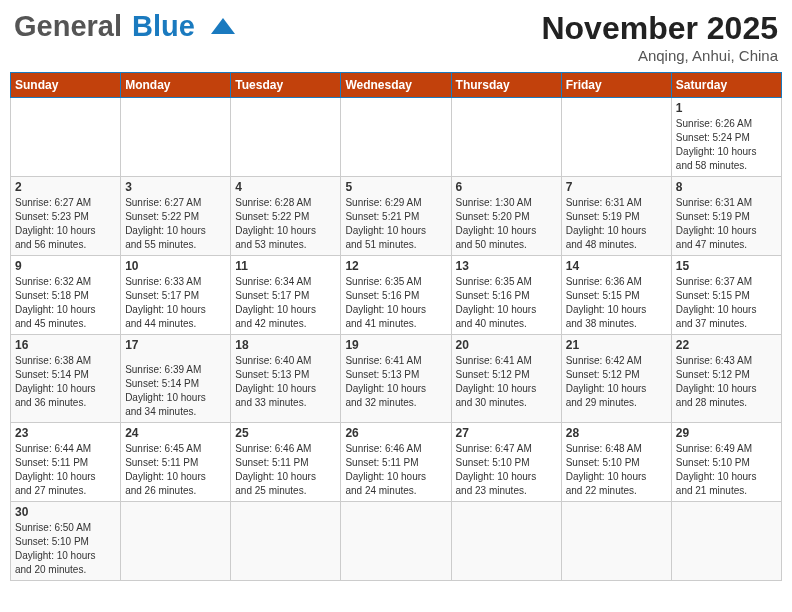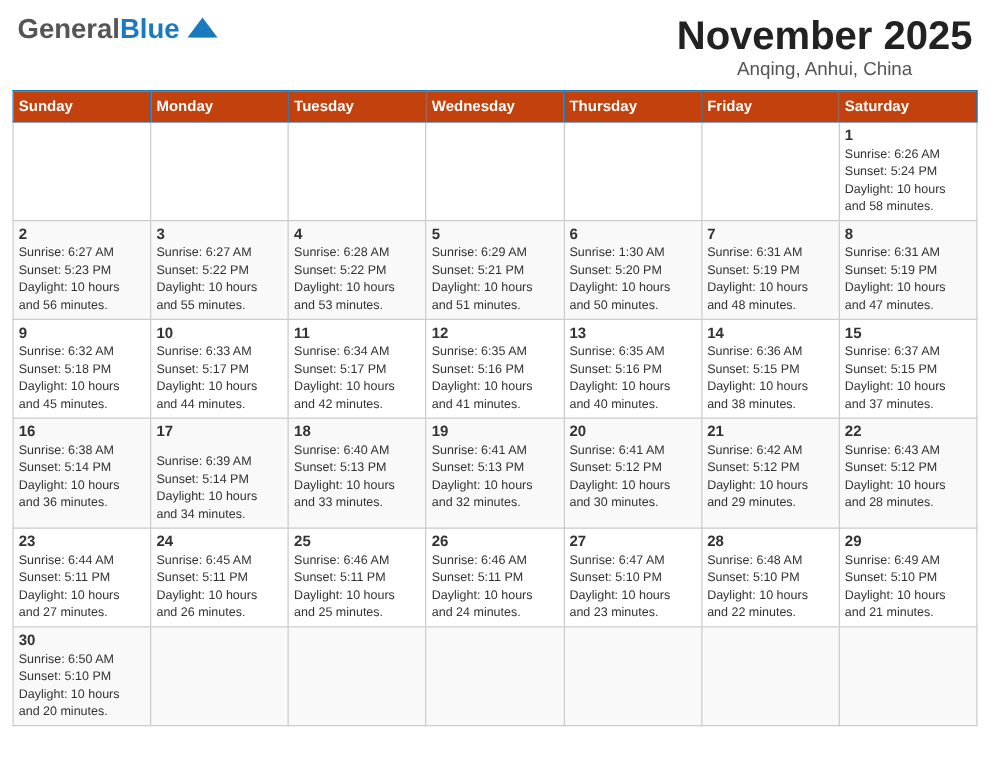--- a/index.html
+++ b/index.html
@@ -18,38 +18,39 @@
       padding: 0 4px;
     }
     .logo {
       display: flex;
       flex-direction: column;
       align-items: flex-start;
     }
     .logo-text {
       display: flex;
       align-items: center;
-      font-size: 22px;
+      font-size: 29px;
       font-weight: normal;
+      gap: 10px;
     }
     .logo-general {
       color: #555;
       font-weight: bold;
     }
     .logo-blue {
       color: #1a7abf;
       font-weight: bold;
     }
     .logo-icon {
       width: 28px;
       height: 22px;
       margin-left: 4px;
     }
     .title-section {
-      text-align: center;
+      text-align: right;
     }
     .month-title {
       font-size: 32px;
       font-weight: bold;
       color: #222;
     }
     .location {
       font-size: 15px;
       color: #555;
     }

